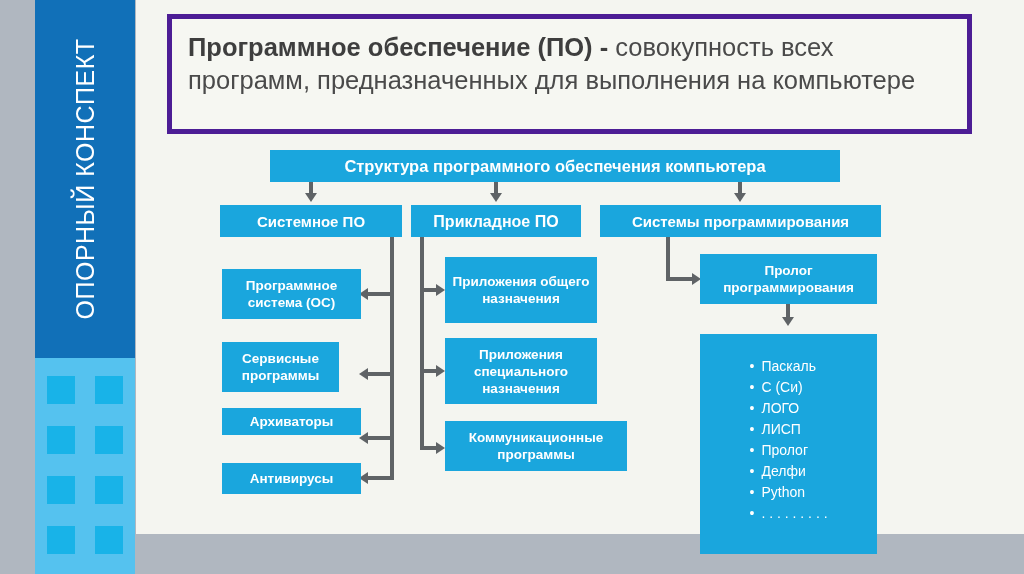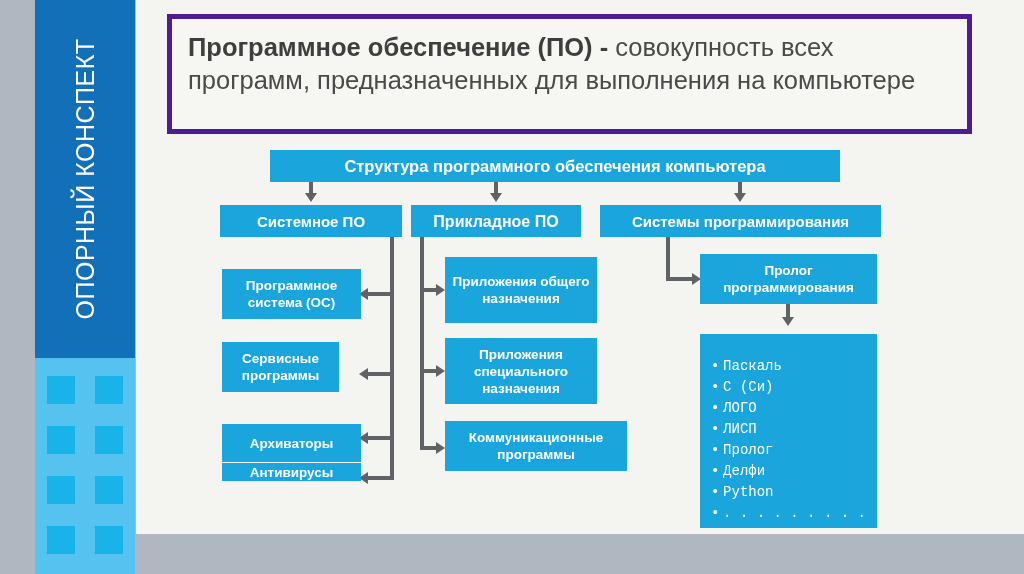--- a/index.html
+++ b/index.html
@@ -116,38 +116,37 @@
   #box-root {
     left: 270px; top: 150px; width: 570px; height: 32px;
     font-size: 16.5px;
   }
   #box-sys   { left: 220px; top: 205px; width: 182px; height: 32px; font-size: 15px; }
   #box-app   { left: 411px; top: 205px; width: 170px; height: 32px; font-size: 16px; }
   #box-prog  { left: 600px; top: 205px; width: 281px; height: 32px; font-size: 15px; }
 
   #box-os    { left: 222px; top: 269px; width: 139px; height: 50px; }
   #box-serv  { left: 222px; top: 342px; width: 117px; height: 50px; }
-  #box-arch  { left: 222px; top: 424px; width: 139px; height: 38px; }
-  #box-anti  { left: 222px; top: 463px; width: 139px; height: 18px; }
+  #box-arch  { left: 222px; top: 408px; width: 139px; height: 27px; }
+  #box-anti  { left: 222px; top: 463px; width: 139px; height: 31px; }
 
   #box-gen   { left: 445px; top: 257px; width: 152px; height: 66px; }
   #box-spec  { left: 445px; top: 338px; width: 152px; height: 66px; }
   #box-comm  { left: 445px; top: 421px; width: 182px; height: 50px; }
 
   #box-lang  { left: 700px; top: 254px; width: 177px; height: 50px; }
 
   #box-list {
     position: absolute;
-    left: 700px; top: 334px; width: 177px; height: 194px;
+    left: 700px; top: 334px; width: 177px; height: 220px;
     background: #1aa6dd;
     box-sizing: border-box;
     padding: 22px 0 0 0;
     display: flex;
     justify-content: center;
-    font-family: Liberation Mono, monospace;
   }
   #lang-list {
     margin: 0;
     padding: 0;
     list-style: none;
     color: #ffffff;
     font-size: 14px;
     line-height: 21px;
     text-align: left;
   }

